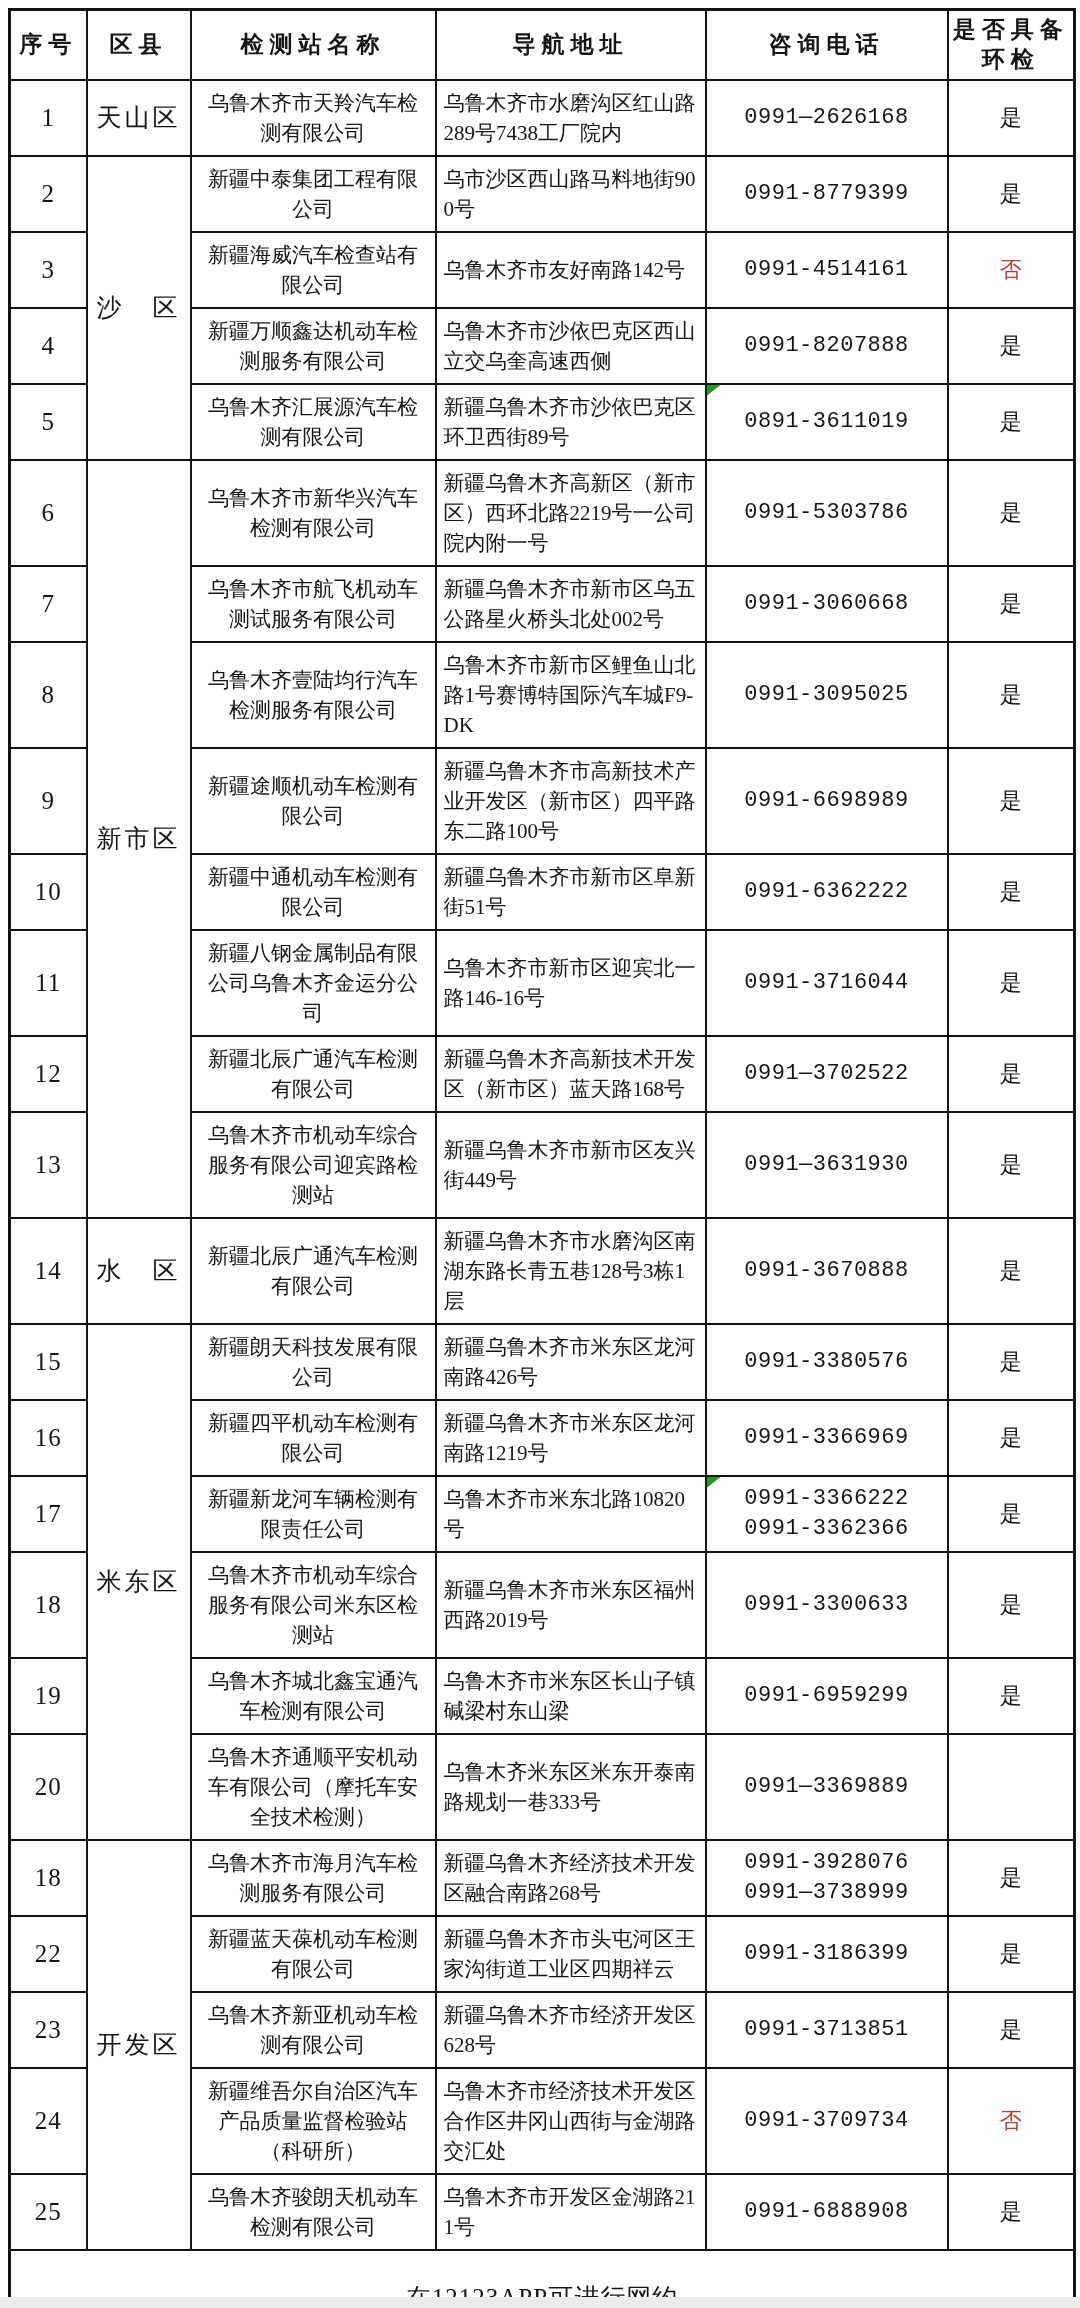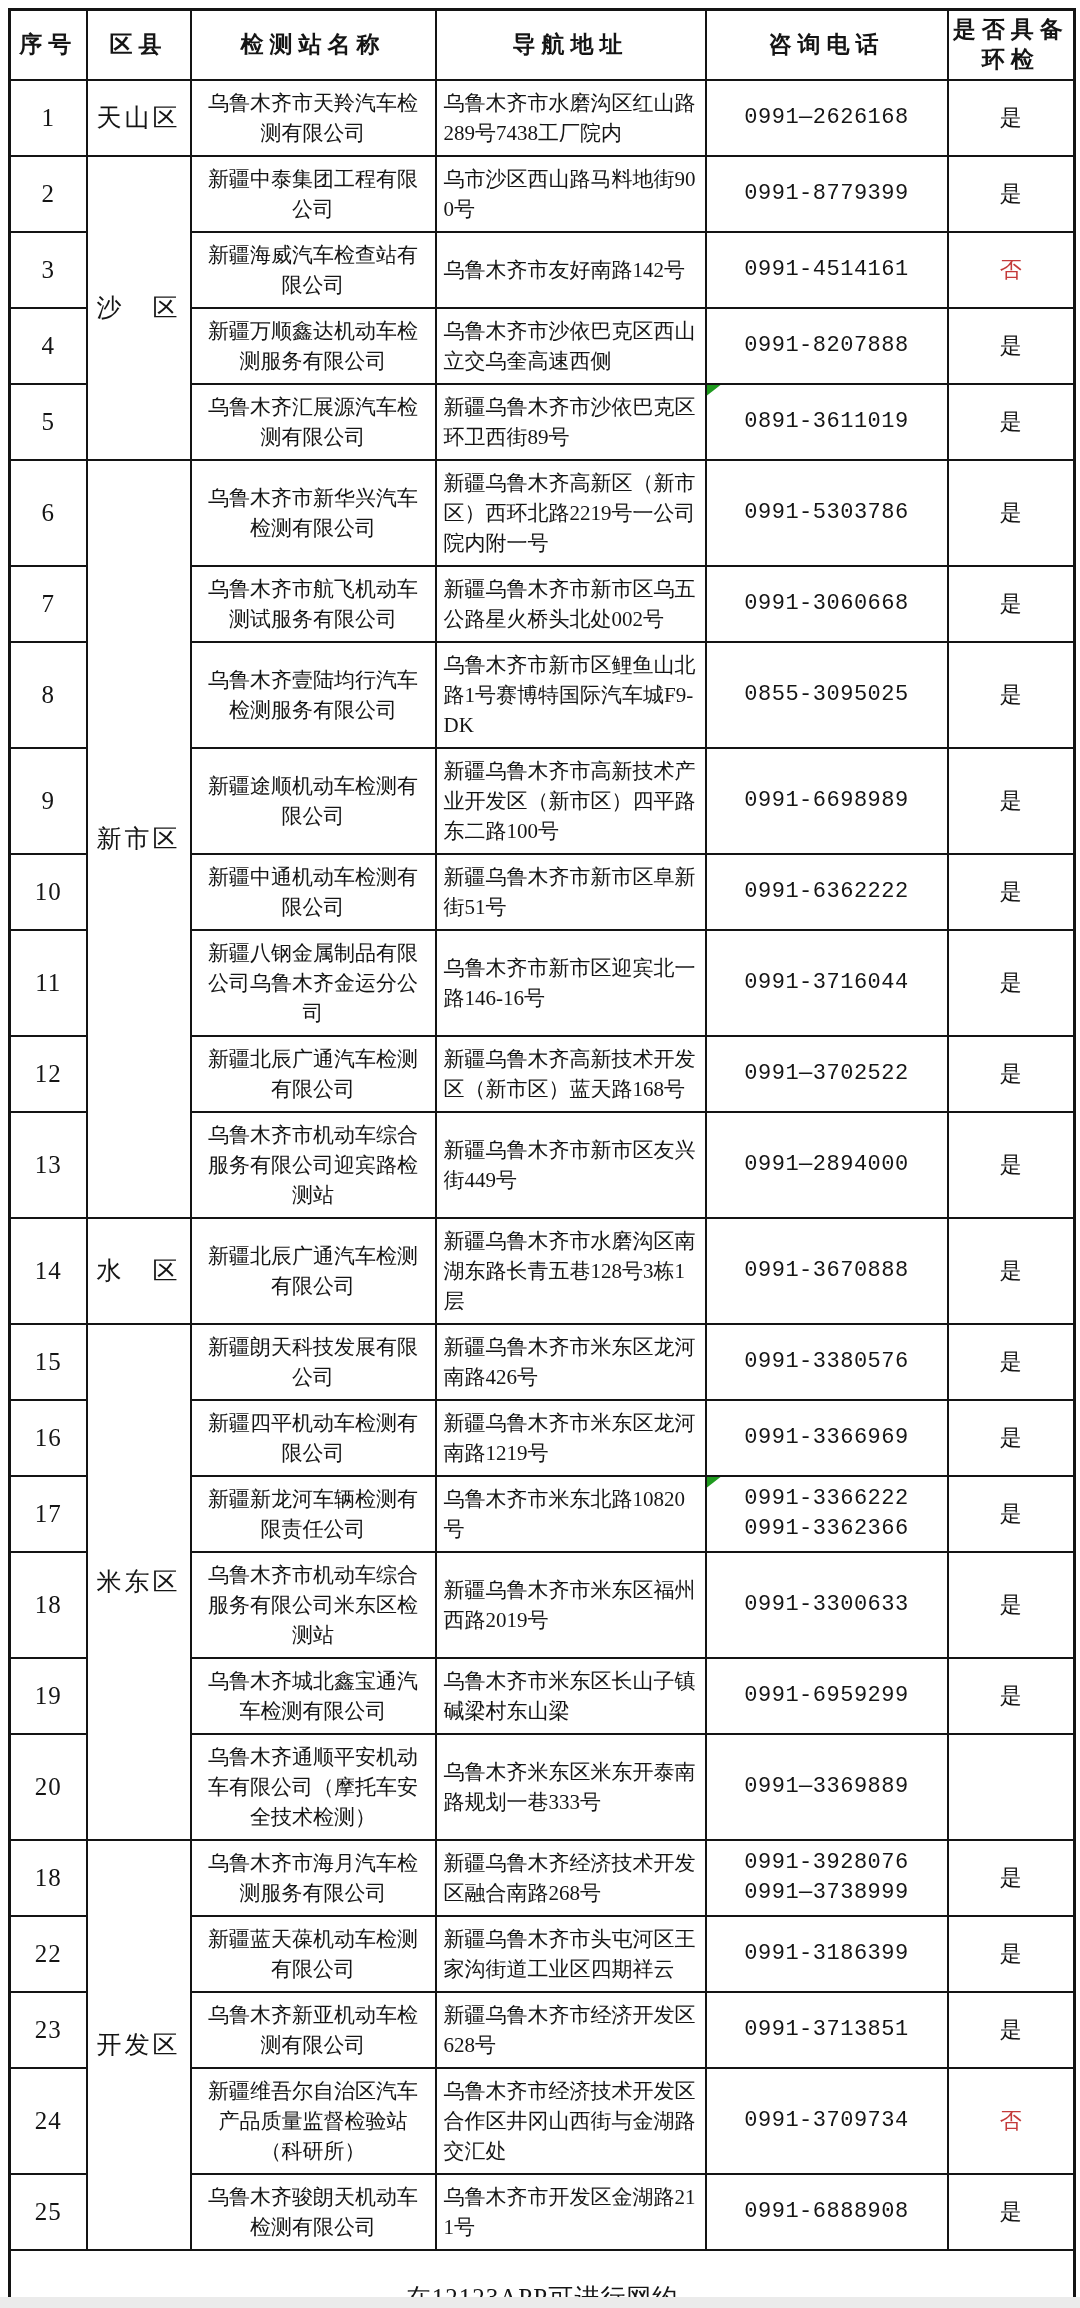--- a/index.html
+++ b/index.html
@@ -118,21 +118,21 @@
           <td class="phone-cell">
             <span class="phone-line">0991-3060668</span>
           </td>
           <td class="env-cell">是</td>
         </tr>
         <tr>
           <td class="no-cell">8</td>
           <td class="name-cell">乌鲁木齐壹陆均行汽车检测服务有限公司</td>
           <td class="addr-cell">乌鲁木齐市新市区鲤鱼山北路1号赛博特国际汽车城F9-DK</td>
           <td class="phone-cell">
-            <span class="phone-line">0855-3095025</span>
+            <span class="phone-line">0991-3095025</span>
           </td>
           <td class="env-cell">是</td>
         </tr>
         <tr>
           <td class="no-cell">9</td>
           <td class="name-cell">新疆途顺机动车检测有限公司</td>
           <td class="addr-cell">新疆乌鲁木齐市高新技术产业开发区（新市区）四平路东二路100号</td>
           <td class="phone-cell">
             <span class="phone-line">0991-6698989</span>
           </td>
@@ -163,21 +163,21 @@
           <td class="phone-cell">
             <span class="phone-line">0991—3702522</span>
           </td>
           <td class="env-cell">是</td>
         </tr>
         <tr>
           <td class="no-cell">13</td>
           <td class="name-cell">乌鲁木齐市机动车综合服务有限公司迎宾路检测站</td>
           <td class="addr-cell">新疆乌鲁木齐市新市区友兴街449号</td>
           <td class="phone-cell">
-            <span class="phone-line">0991—2894000</span>
+            <span class="phone-line">0991—3631930</span>
           </td>
           <td class="env-cell">是</td>
         </tr>
         <tr>
           <td class="no-cell">14</td>
           <td class="district-cell" rowspan="1">水　区</td>
           <td class="name-cell">新疆北辰广通汽车检测有限公司</td>
           <td class="addr-cell">新疆乌鲁木齐市水磨沟区南湖东路长青五巷128号3栋1层</td>
           <td class="phone-cell">
             <span class="phone-line">0991-3670888</span>

